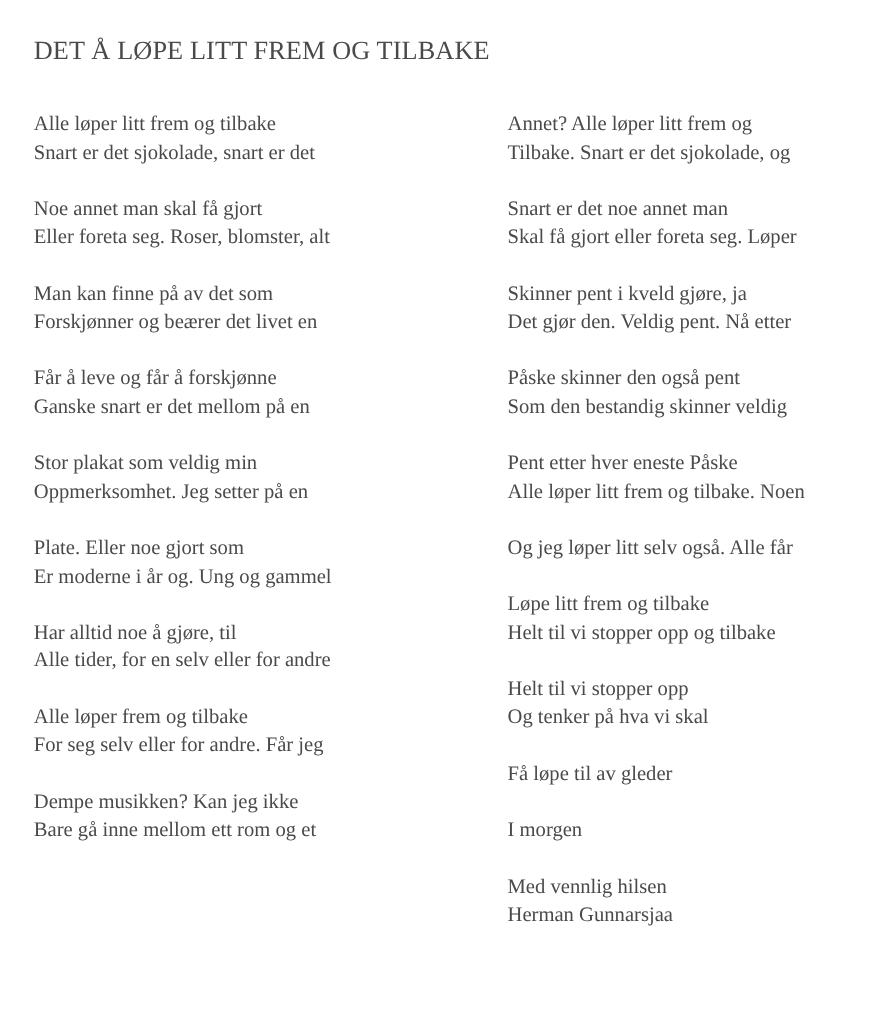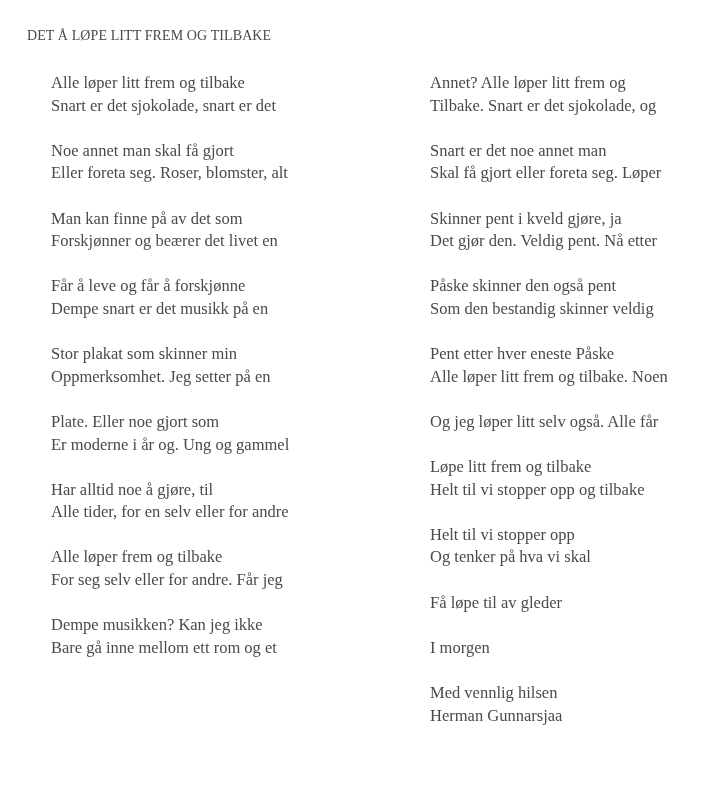--- a/index.html
+++ b/index.html
@@ -4,23 +4,23 @@
 <style>
   html, body { margin: 0; padding: 0; background: #ffffff; }
   body {
     width: 705px; height: 807px; position: relative; overflow: hidden;
     font-family: "Liberation Serif", "DejaVu Serif", serif;
     color: #4a4a4a;
     font-size: 16.5px;
   }
   .title {
     position: absolute; left: 27px; top: 28px;
-    font-size: 14px; letter-spacing: 0.1px; white-space: nowrap;
+    font-size: 21px; letter-spacing: 0.1px; white-space: nowrap;
   }
-  .col { position: absolute; top: 72px; margin-left: 24px; }
+  .col { position: absolute; top: 88px; }
   .col.left { left: 27px; }
   .col.right { left: 406px; }
   .stanza { margin: 0; }
   .line { display: block; height: 22.6px; line-height: 22.6px; white-space: nowrap; }
   .gap { height: 22.6px; }
 </style>
 </head>
 <body>
 
 <div class="title">DET Å LØPE LITT FREM OG TILBAKE</div>
@@ -36,25 +36,25 @@
       <span class="line">Eller foreta seg. Roser, blomster, alt</span>
     </div>
     <div class="gap"></div>
     <div class="stanza">
       <span class="line">Man kan finne på av det som</span>
       <span class="line">Forskjønner og beærer det livet en</span>
     </div>
     <div class="gap"></div>
     <div class="stanza">
       <span class="line">Får å leve og får å forskjønne</span>
-      <span class="line">Dempe snart er det musikk på en</span>
+      <span class="line">Ganske snart er det mellom på en</span>
     </div>
     <div class="gap"></div>
     <div class="stanza">
-      <span class="line">Stor plakat som skinner min</span>
+      <span class="line">Stor plakat som veldig min</span>
       <span class="line">Oppmerksomhet. Jeg setter på en</span>
     </div>
     <div class="gap"></div>
     <div class="stanza">
       <span class="line">Plate. Eller noe gjort som</span>
       <span class="line">Er moderne i år og. Ung og gammel</span>
     </div>
     <div class="gap"></div>
     <div class="stanza">
       <span class="line">Har alltid noe å gjøre, til</span>

